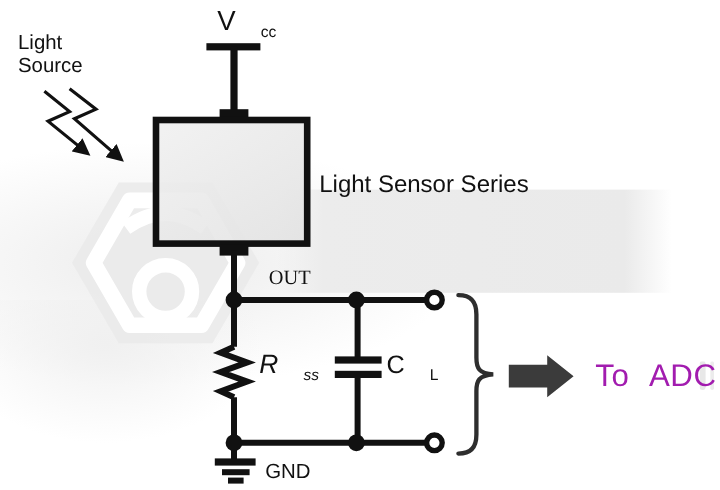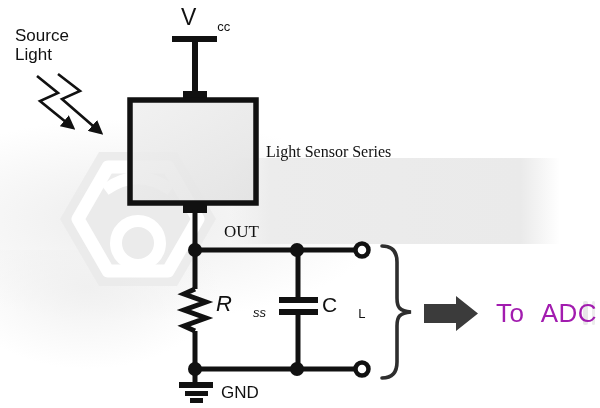--- a/index.html
+++ b/index.html
@@ -31,21 +31,21 @@
   #wm-fragment{
     position:absolute;left:583px;top:301px;width:14px;height:24px;opacity:.65;
   }
   
   #circuit{position:absolute;left:0;top:0;z-index:3;}
   #hexlogo{position:absolute;left:45px;top:138px;z-index:1;}
   .lbl{position:absolute;z-index:4;white-space:nowrap;color:#111;}
   #light-source-label{left:15px;top:26px;font-size:17px;line-height:19px;}
   #vcc-label{left:181px;top:4px;font-size:23px;}
   #vcc-label .sub,#rss-label .sub,#cl-label .sub{font-size:13px;position:relative;top:6px;left:1px;margin-left:20px;}
-  #sensor-series-label{left:266px;top:143px;font-size:16px;font-family:Liberation Serif, serif;}
+  #sensor-series-label{left:266px;top:143px;font-size:20px;}
   #out-label{left:224px;top:222px;font-size:17px;font-family:Liberation Serif, serif;}
   #rss-label{left:216px;top:291px;font-size:22px;font-style:italic;}
   #cl-label{left:322px;top:293px;font-size:21px;}
   #gnd-label{left:221px;top:383px;font-size:17px;}
   #to-adc-label{left:496px;top:298px;font-size:26px;word-spacing:10px;letter-spacing:.5px;color:#a21caf;}
 </style>
 </head>
 <body>
 
 <div id="stage">
@@ -126,22 +126,22 @@
     <circle cx="362" cy="250" r="6.5" fill="#fff" stroke="#111" stroke-width="4.5"></circle>
     <circle cx="362" cy="369" r="6.5" fill="#fff" stroke="#111" stroke-width="4.5"></circle>
 
     <path d="M382,246 C393,246 397,252 397,262 L397,298 C397,307 399,311 411,312
              C399,313 397,317 397,326 L397,362 C397,372 393,378 382,378" fill="none" stroke="#2e2e2e" stroke-width="3.6" stroke-linecap="round"></path>
 
     <polygon points="424,304 456,304 456,296 478,313.5 456,331 456,323 424,323" fill="#3b3b3b"></polygon>
   </svg>
 
   <div id="light-source-label" class="lbl">
+    <div>Light</div>
     <div>Source</div>
-    <div>Light</div>
   </div>
 
   <div id="vcc-label" class="lbl">
     <span>V</span><span class="sub">cc</span>
   </div>
 
   <div id="sensor-series-label" class="lbl">Light Sensor Series</div>
 
   <div id="out-label" class="lbl">OUT</div>
 

